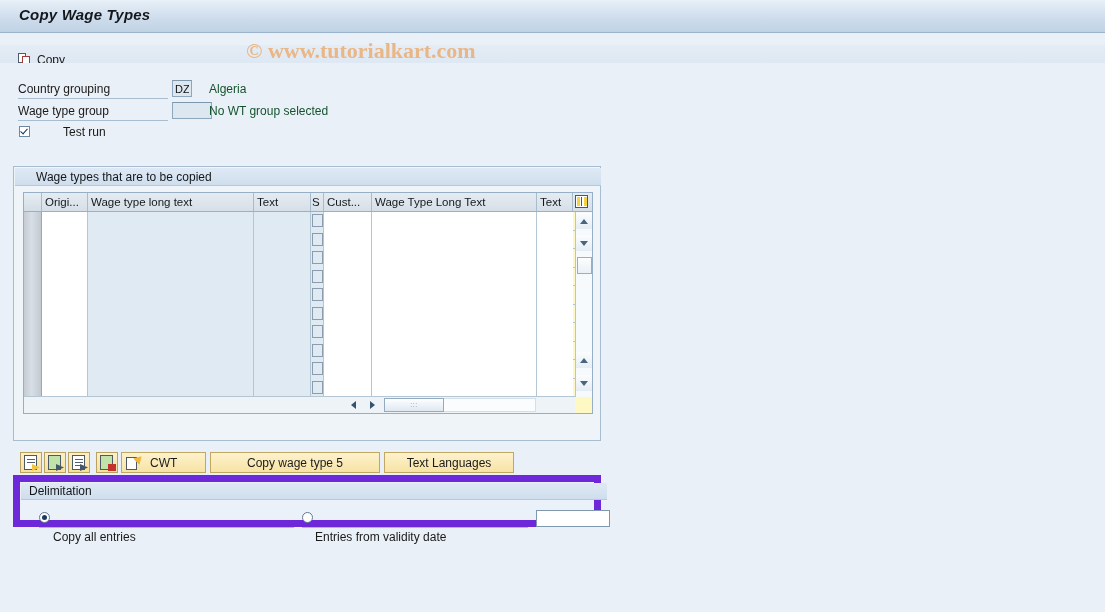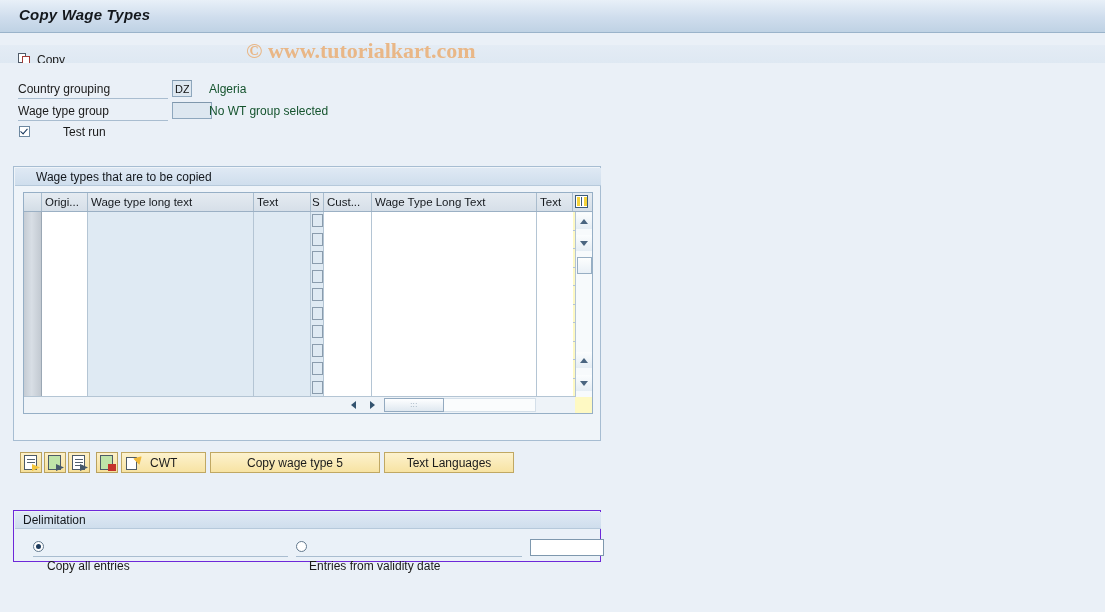--- a/index.html
+++ b/index.html
@@ -541,25 +541,25 @@
     transform: rotate(45deg);
     clip-path: polygon(50% 0,100% 85%,0 85%);
   }
   .btn-copy1 { left: 190px; width: 170px; }
   .btn-lang  { left: 364px; width: 130px; }
 
   
   .delim-box {
     position: absolute;
     left: 13px;
-    top: 447px;
+    top: 412px;
     width: 588px;
     height: 52px;
     background: #eaf1f8;
-    border: 1px solid #6d28d9;
+    border: 7px solid #6d28d9;
     box-sizing: border-box;
   }
   .delim-title {
     position: absolute;
     left: 1px; top: 1px;
     width: 586px;
     height: 17px;
     background: linear-gradient(to bottom,#dfe9f4,#cfdeed);
     border-bottom: 1px solid #b6c9db;
     box-sizing: border-box;

